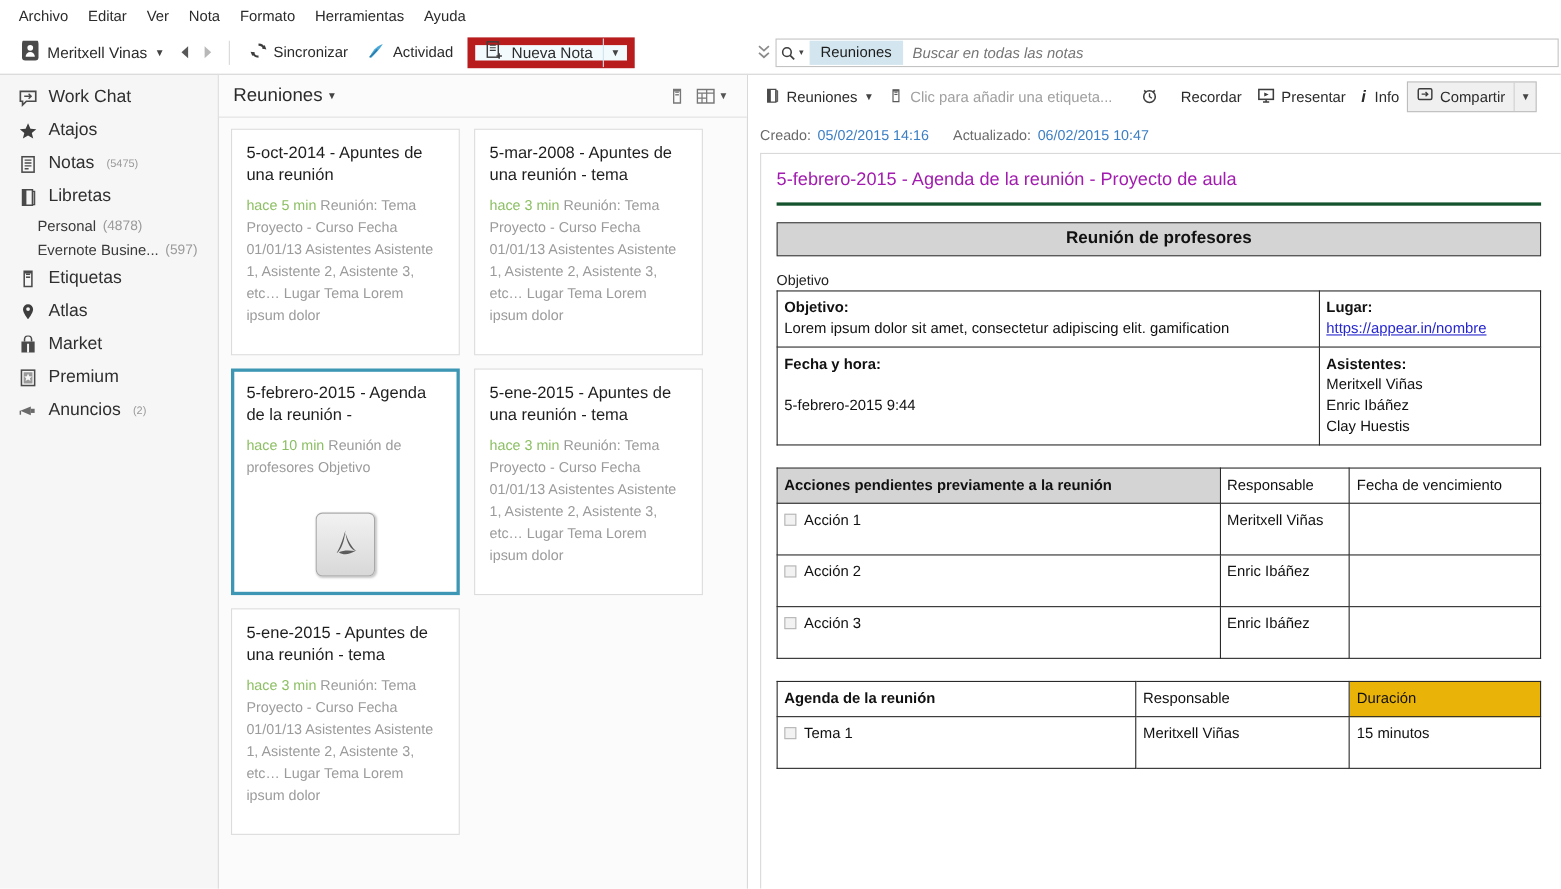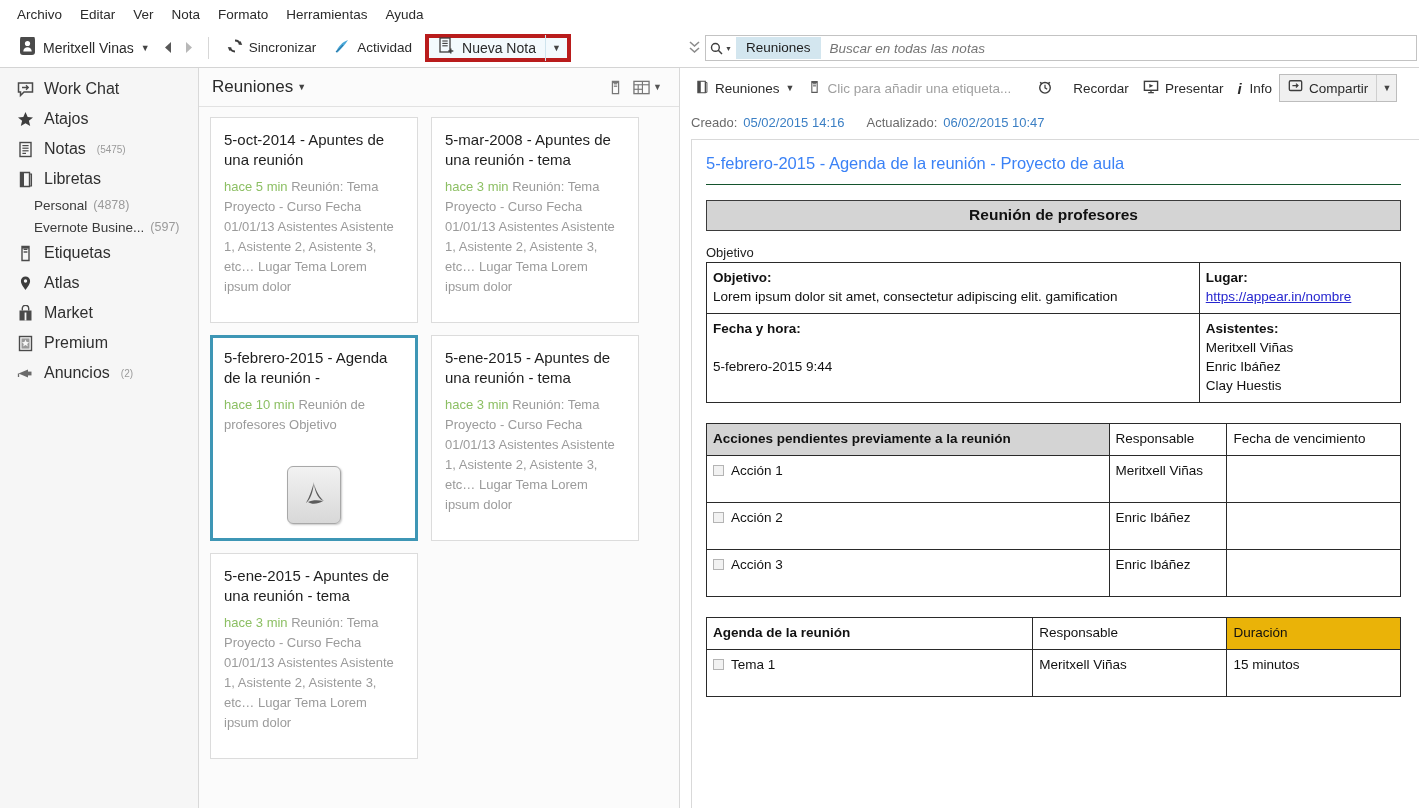--- a/index.html
+++ b/index.html
@@ -47,21 +47,21 @@
   #account-btn { gap: 7px; font-size: 14px; }
   .tb-sep {
     width: 1px; height: 22px; background: #d7d7d7; margin: 0 9px;
   }
   .nav-arrow {
     width: 20px; height: 22px;
     display: flex; align-items: center; justify-content: center;
   }
   #new-note-btn {
     display: flex; align-items: center;
-    border: 4px solid #b91c1c;
+    border: 7px solid #b91c1c;
     background: #f3fafd;
     height: 28px;
     margin-left: 4px;
   }
   #new-note-btn .lbl {
     display: flex; align-items: center; gap: 7px;
     padding: 0 9px; font-size: 14px; color: #2b2b2b;
   }
   #new-note-btn .caretbox {
     width: 22px; height: 26px;
@@ -264,23 +264,23 @@
     margin: 3px 0 0 11px;
     background: #fff;
     overflow: hidden;
     position: relative;
   }
   #note-body {
     padding: 14px 18px 0 14px;
   }
   #note-doc-title {
     font-size: 16.5px;
-    color: #3b82f6;
+    color: #a21caf;
     padding-bottom: 11px;
-    border-bottom: 1px solid #14532d;
+    border-bottom: 3px solid #14532d;
     margin-bottom: 15px;
   }
   .banner {
     border: 1px solid #3b3b3b;
     background: #d4d4d4;
     text-align: center;
     font-weight: bold;
     font-size: 15.5px;
     color: #111;
     padding: 5px 0 6px 0;

